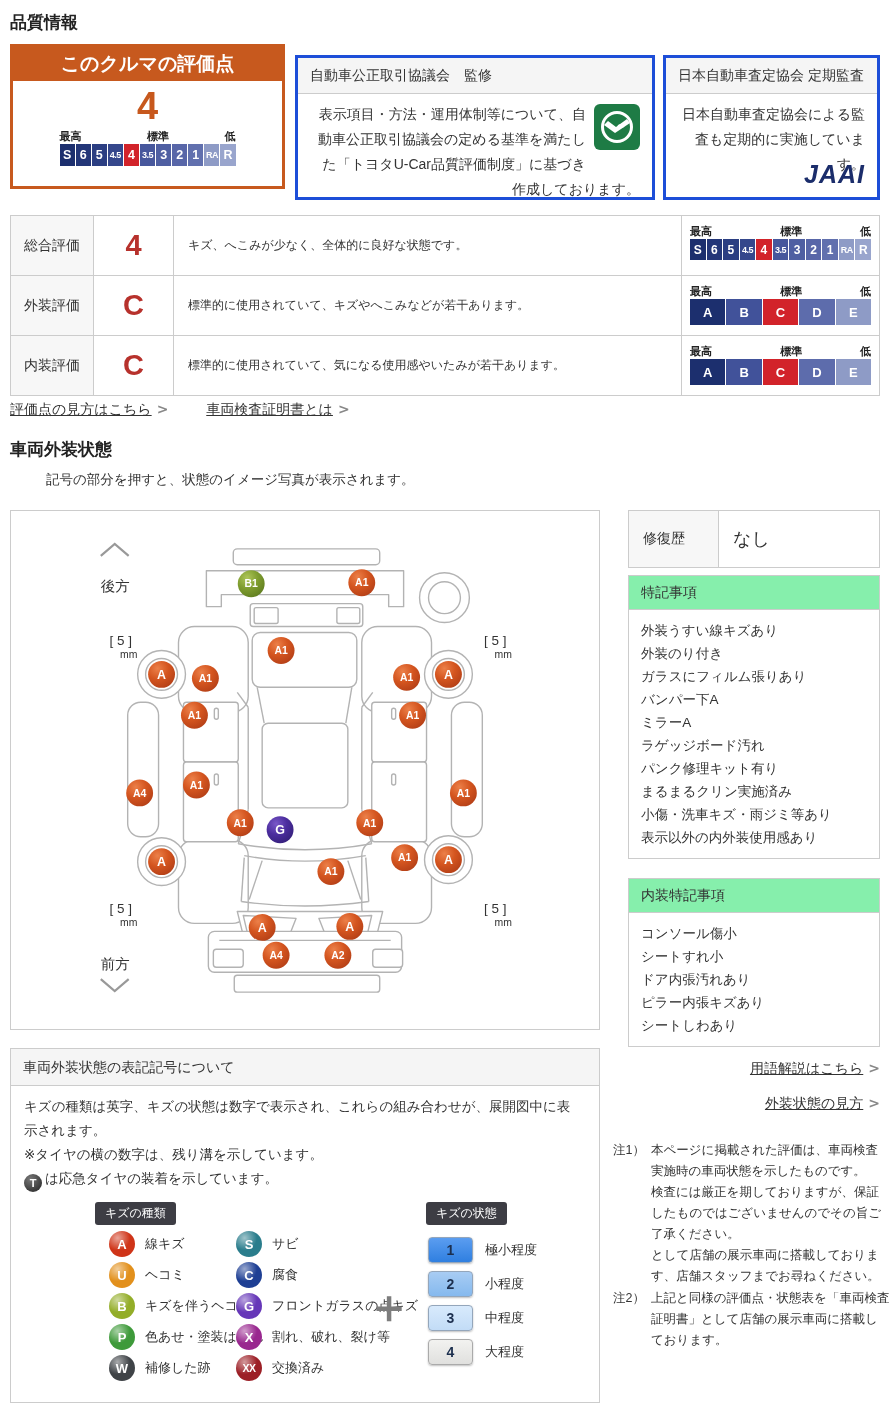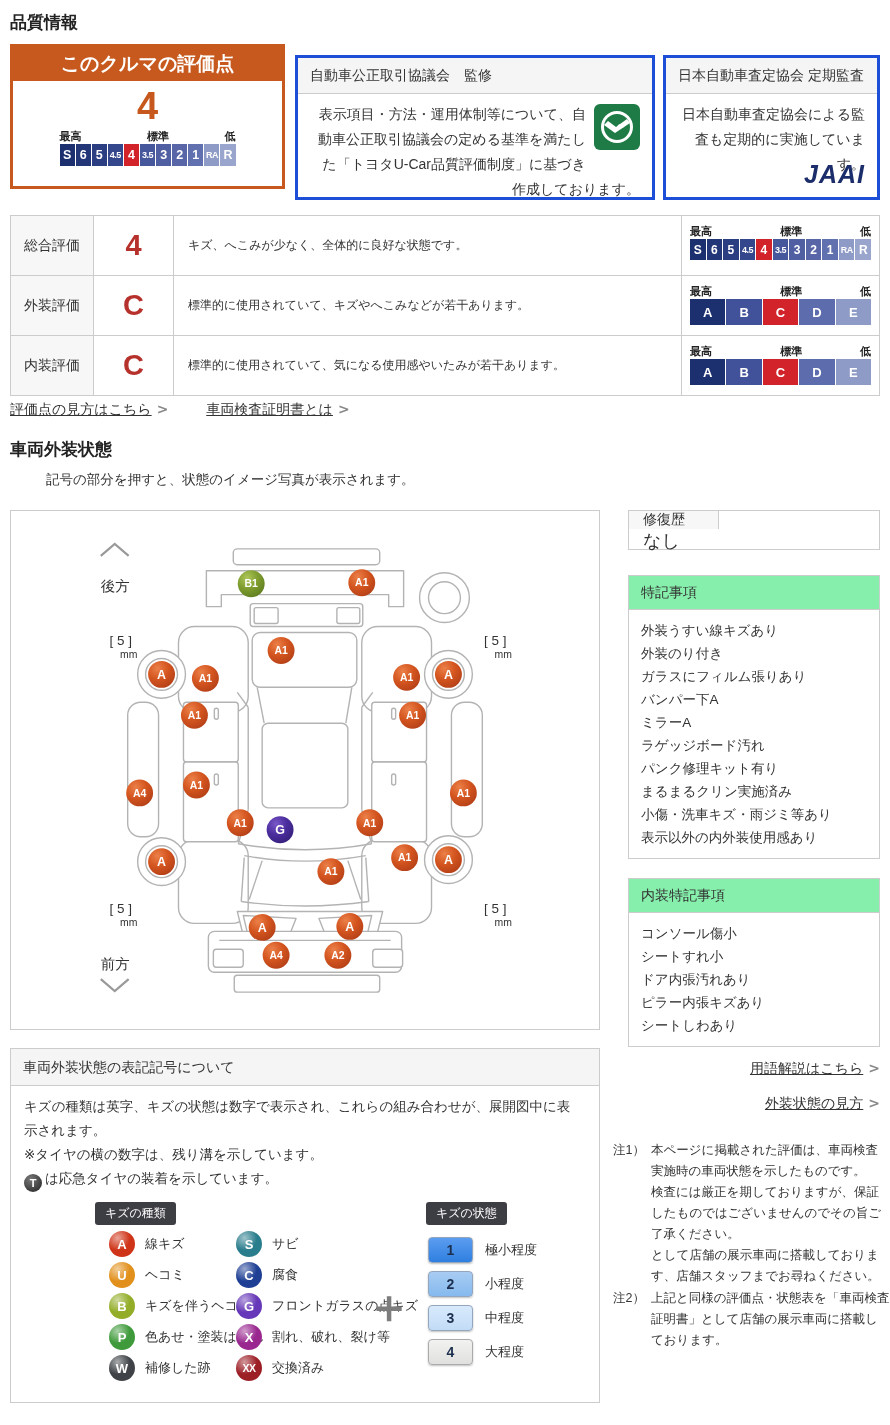--- a/index.html
+++ b/index.html
@@ -49,21 +49,21 @@
   .links-row a{color:#333;margin-right:34px;cursor:pointer;}
   .lnk u{text-decoration:underline;}
   .chev{color:#888;font-weight:bold;margin-left:5px;text-decoration:none;font-family:"DejaVu Sans",sans-serif;}
 
   .caption{left:10px;top:471px;font-size:13.5px;margin-left:36px;}
 
   
   .diagram-box{left:10px;top:510px;width:590px;height:520px;border:1px solid #ccc;box-sizing:border-box;background:#fff;}
 
   
-  .repair-table{left:628px;top:510px;width:252px;height:40px;border:1px solid #ccc;box-sizing:border-box;display:flex;background:#fff;flex-direction:column;}
+  .repair-table{left:628px;top:510px;width:252px;height:58px;border:1px solid #ccc;box-sizing:border-box;display:flex;background:#fff;}
   .repair-table .lb{width:90px;background:#f7f7f7;border-right:1px solid #ccc;display:flex;align-items:center;padding-left:14px;box-sizing:border-box;font-size:14px;}
   .repair-table .vl{display:flex;align-items:center;padding-left:14px;font-size:18px;}
 
   .side-box{width:252px;border:1px solid #ccc;box-sizing:border-box;background:#fff;}
   .side-box .hd{background:#86efac;border-bottom:1px solid #ccc;font-size:14px;line-height:33px;height:33px;padding:0 12px;}
   .side-box .bd{padding:9px 12px;font-size:13.5px;line-height:23px;}
   .notes-box{left:628px;top:575px;}
   .interior-box{left:628px;top:878px;}
 
   .rlinks{left:628px;top:1060px;width:252px;text-align:right;font-size:14px;}

